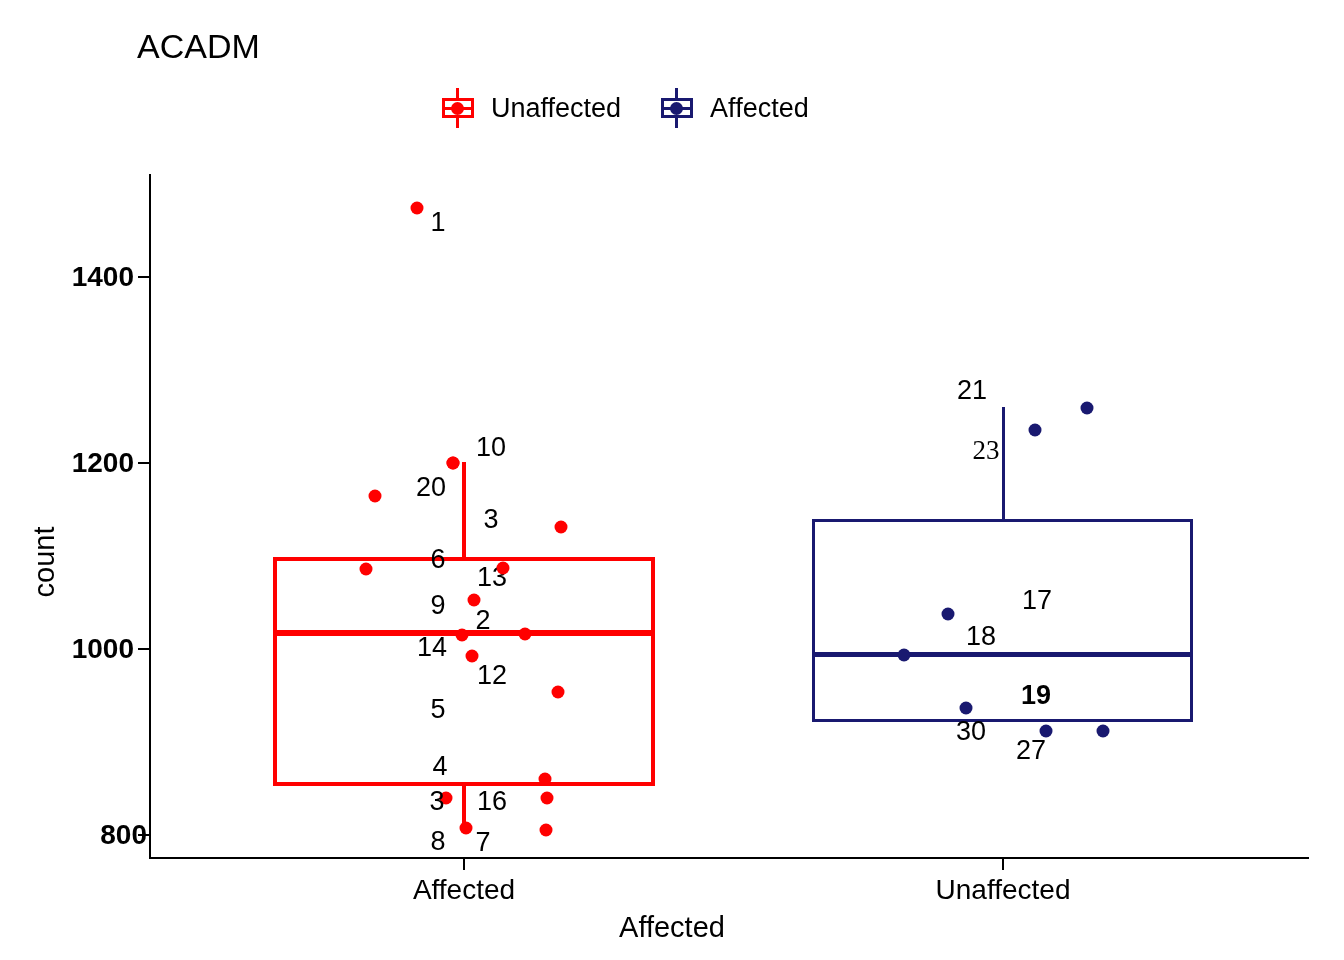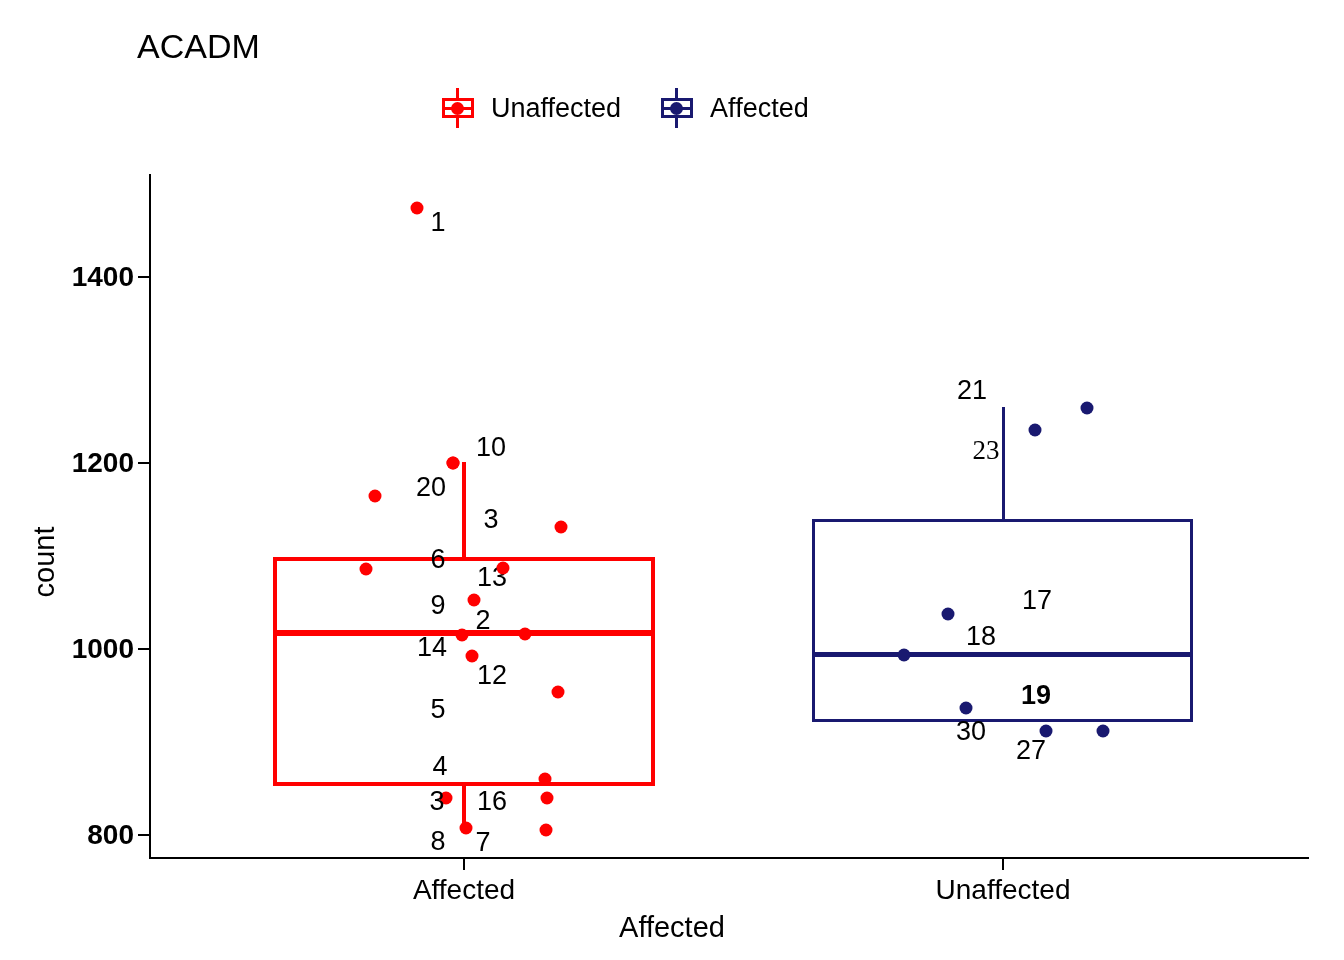--- a/index.html
+++ b/index.html
@@ -61,21 +61,21 @@
   </div>
 
   <div class="yaxis-line"></div>
   <div class="xaxis-line"></div>
 
   <div class="ylab">count</div>
   <div class="xlab">Affected</div>
 
   <div id="yticks">
       <div class="ytick" style="top: 834px;"></div>
-      <div class="ytick-wrap" style="top: 819px;">
+      <div class="ytick-wrap" style="top: 819px; margin-left: 13px;">
         <div class="yticklabel">800</div>
       </div>
       <div class="ytick" style="top: 648px;"></div>
       <div class="ytick-wrap" style="top: 633px;">
         <div class="yticklabel">1000</div>
       </div>
       <div class="ytick" style="top: 462px;"></div>
       <div class="ytick-wrap" style="top: 447px;">
         <div class="yticklabel">1200</div>
       </div>

